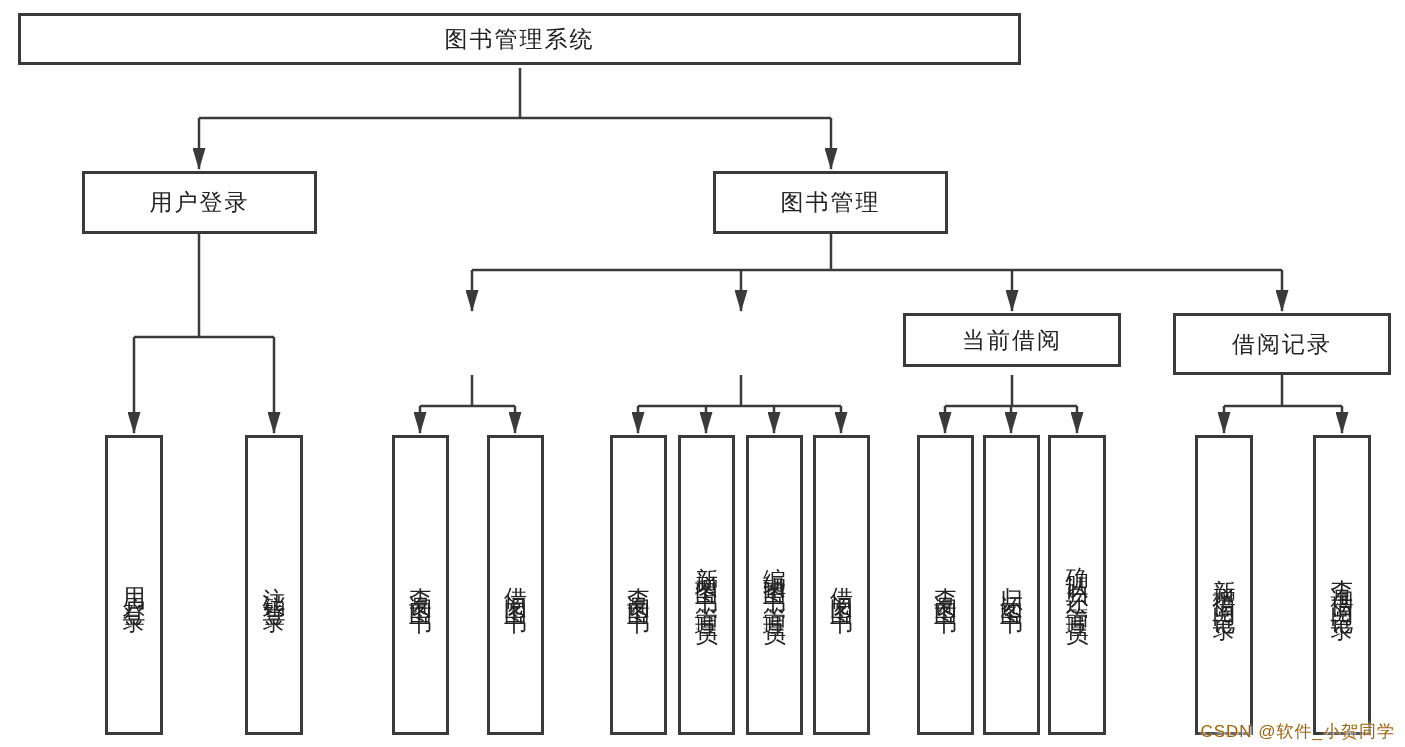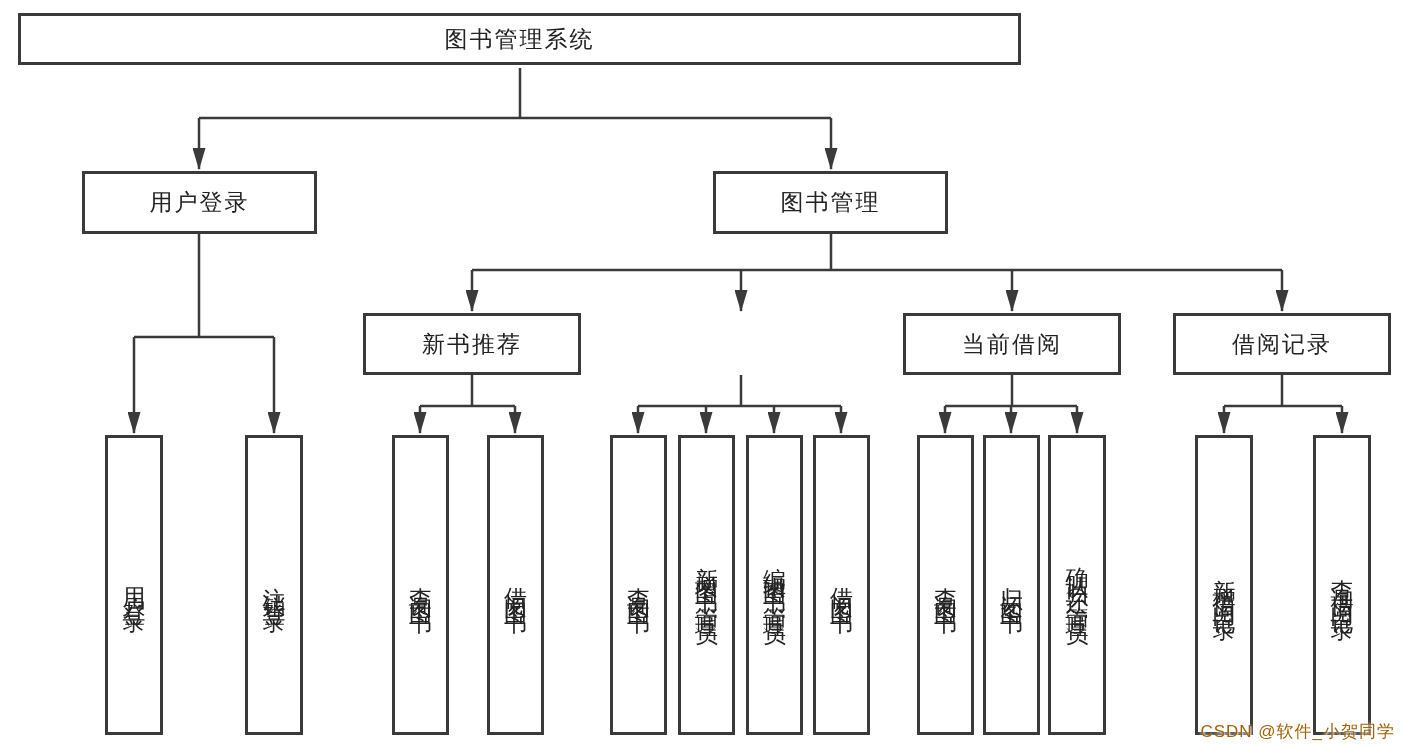--- a/index.html
+++ b/index.html
@@ -48,21 +48,21 @@
     color: #a16207;
     text-shadow: 0 0 4px #ffffff, 1px 1px 2px #ffffff;
     white-space: nowrap;
   }
   
   #n-root   { left: 18px;  top: 13px;  width: 1003px; height: 52px; }
   #n-login  { left: 82px;  top: 171px; width: 235px;  height: 63px; }
   #n-mgmt   { left: 713px; top: 171px; width: 235px;  height: 63px; }
   #n-rec    { left: 363px; top: 313px; width: 218px;  height: 62px; }
   #n-borrow { left: 632px; top: 313px; width: 218px;  height: 62px; }
-  #n-cur    { left: 903px; top: 313px; width: 218px;  height: 62px; }
+  #n-cur    { left: 903px; top: 313px; width: 218px;  height: 54px; }
   #n-hist   { left: 1173px;top: 313px; width: 218px;  height: 62px; }
   .leaf { top: 435px; height: 300px; }
   #l-login1 { left: 105px;  width: 58px; }
   #l-login2 { left: 245px;  width: 58px; }
   #l-rec1   { left: 392px;  width: 57px; }
   #l-rec2   { left: 487px;  width: 57px; }
   #l-bor1   { left: 610px;  width: 57px; }
   #l-bor2   { left: 678px;  width: 57px; }
   #l-bor3   { left: 746px;  width: 57px; }
   #l-bor4   { left: 813px;  width: 57px; }
@@ -122,23 +122,20 @@
     <span>图书管理系统</span>
   </div>
 
   <div class="node h" id="n-login">
     <span>用户登录</span>
   </div>
   <div class="node h" id="n-mgmt">
     <span>图书管理</span>
   </div>
 
-  <div class="node h" id="n-rec">
-    <span>新书推荐</span>
-  </div>
   <div class="node h" id="n-cur">
     <span>当前借阅</span>
   </div>
   <div class="node h" id="n-hist">
     <span>借阅记录</span>
   </div>
 
   <div class="node v leaf" id="l-login1">
     <span>用户登录</span>
   </div>

